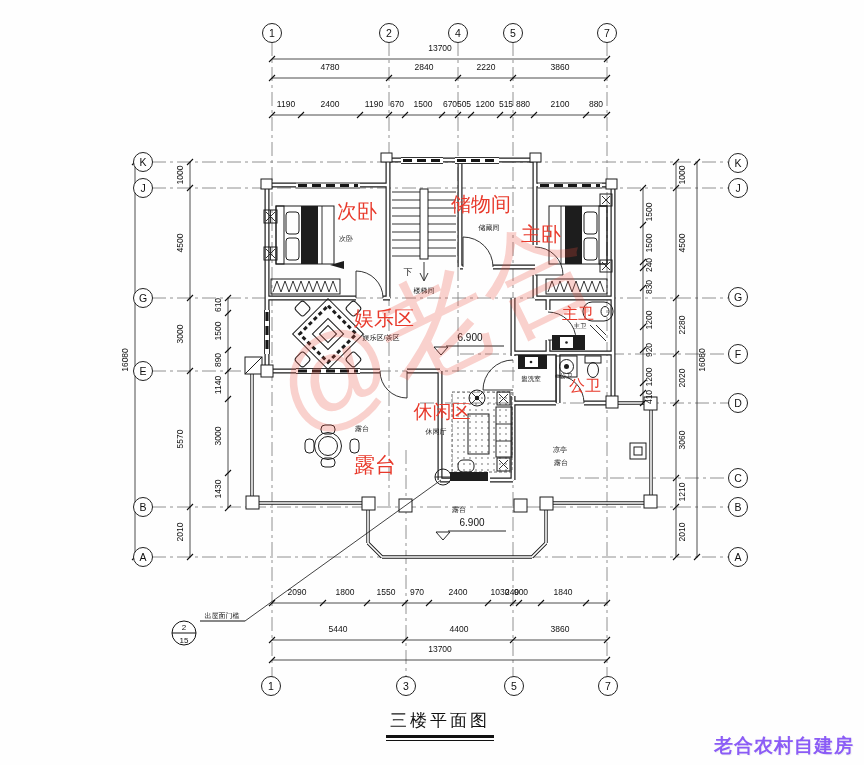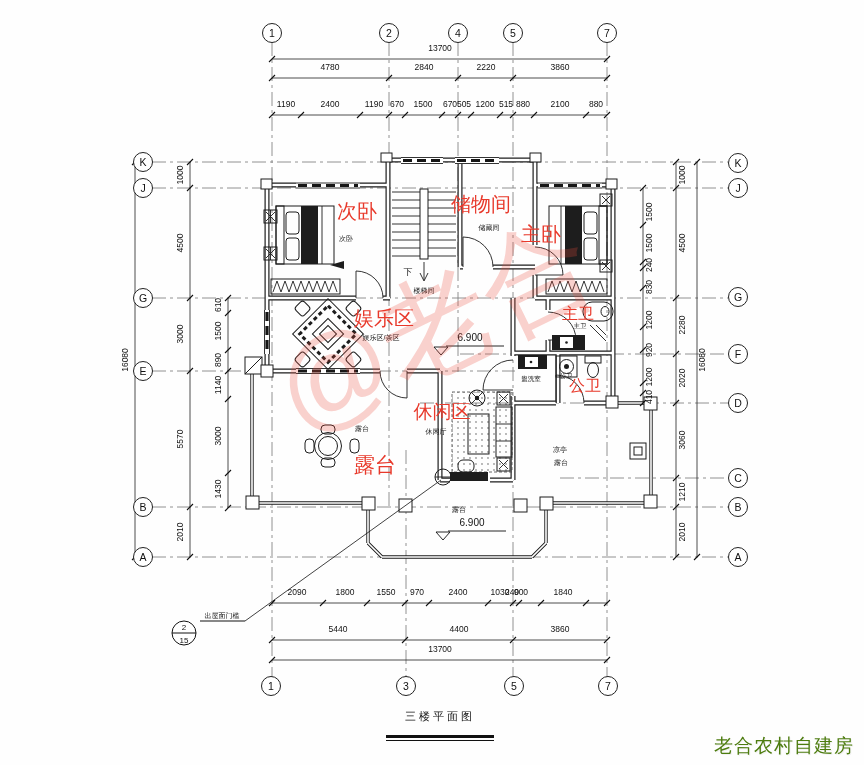--- a/index.html
+++ b/index.html
@@ -10,24 +10,24 @@
   .wallin{fill:none;stroke:#ffffff;stroke-width:2.6;}
   .par{fill:none;stroke:#1d1d1d;stroke-width:3.4;}
   .parin{fill:none;stroke:#ffffff;stroke-width:1.6;}
   .f{fill:none;stroke:#1d1d1d;stroke-width:1;}
   .t{fill:none;stroke:#1d1d1d;stroke-width:0.9;}
   .wglass{stroke:#161616;stroke-width:3.2;stroke-dasharray:9 5;fill:none;}
   .wline{stroke:#1d1d1d;stroke-width:0.9;}
   #wm-center{position:absolute;left:283px;top:345px;font-size:112px;line-height:1;
     font-weight:400;color:rgba(236,76,58,0.25);transform:rotate(-26deg);
     transform-origin:0 50%;white-space:nowrap;pointer-events:none;}
-  #wm-corner{position:absolute;right:10px;bottom:6px;font-size:19px;font-weight:normal;
-    letter-spacing:1px;color:#4d7c0f;text-shadow:1px 1px 0 #f2f2f2;}
+  #wm-corner{position:absolute;right:10px;bottom:6px;font-size:19px;font-weight:bold;
+    letter-spacing:1px;color:#8b5cf6;text-shadow:1px 1px 0 #f2f2f2;}
   #plan-title{position:absolute;left:380px;top:709px;width:120px;text-align:center;
-    font-size:11px;letter-spacing:3px;color:#111;}
+    font-size:17px;letter-spacing:3px;color:#111;}
   .title-ul-thick{position:absolute;left:386px;top:735px;width:108px;height:3px;background:#111;}
   .title-ul-thin{position:absolute;left:386px;top:740px;width:108px;height:1px;background:#111;}
 </style>
 </head>
 <body>
 
 <div id="stage">
 
 <svg id="plan" width="864" height="765" viewBox="0 0 864 765">
   <defs>

